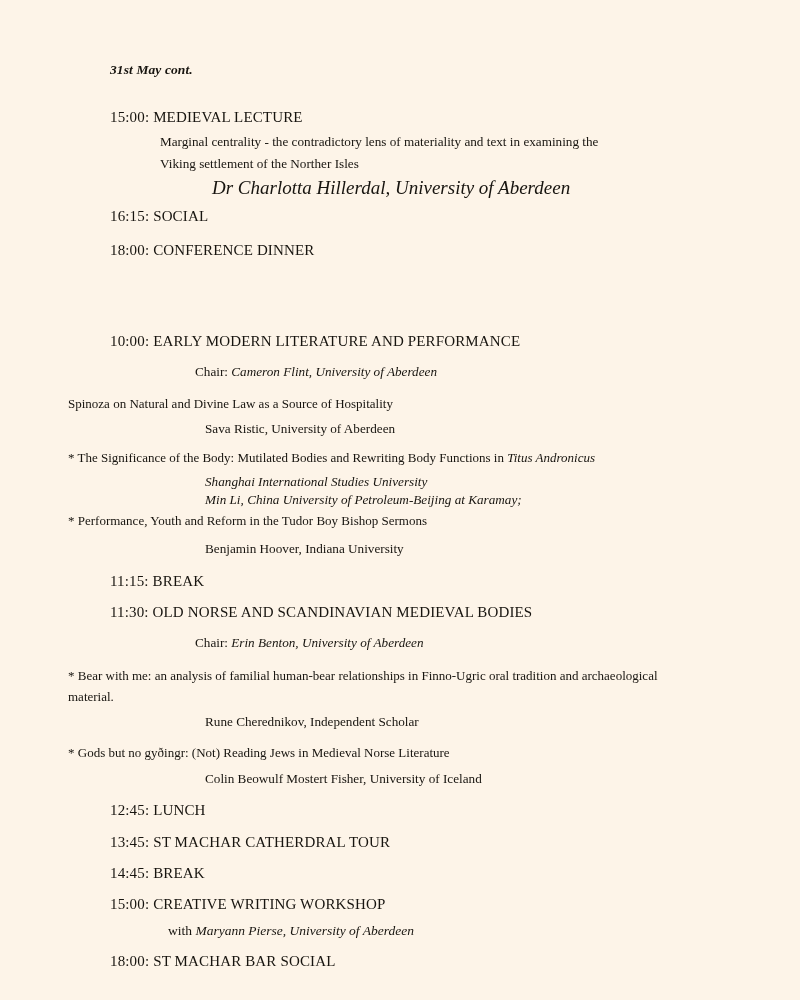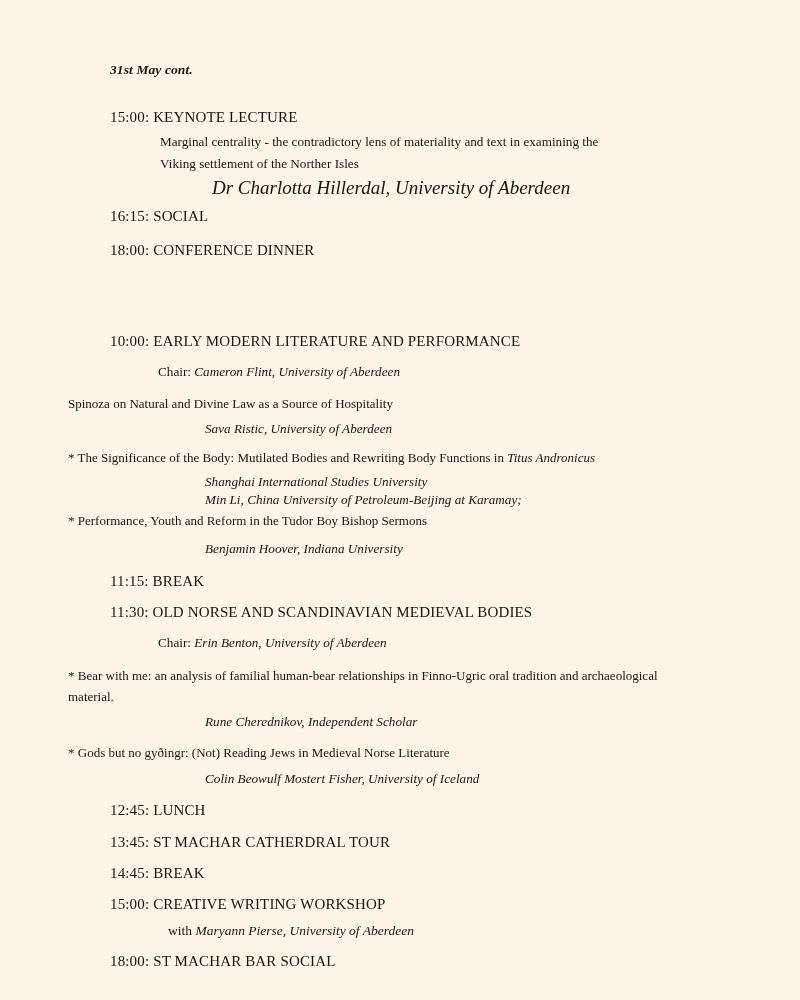--- a/index.html
+++ b/index.html
@@ -51,21 +51,20 @@
   .lvl-sub {
     padding-left: 68px;
     padding-right: 110px;
     font-size: 13px;
     line-height: 1.62;
   }
   .lvl-person {
     padding-left: 205px;
     padding-right: 88px;
     font-size: 13.2px;
-    font-style: italic;
     line-height: 1.5;
   }
   .lvl-keynote-title {
     padding-left: 160px;
     padding-right: 110px;
     font-size: 13.2px;
     line-height: 1.62;
   }
   .lvl-keynote-person {
     padding-left: 212px;
@@ -78,21 +77,21 @@
     font-size: 13.5px;
     line-height: 1.5;
   }
   .lvl-workshop-with em { font-style: italic; margin-top: 15px; }
 
   .chair-line {
     padding-left: 158px;
     font-size: 13.2px;
     line-height: 1.6;
   }
-  .chair-line .chair-label { font-style: normal; }
+  .chair-line .chair-label { font-style: normal; margin-left: 37px; }
   .chair-line .chair-name { font-style: italic; }
 
   .affil-2line {
     padding-left: 205px;
     font-size: 13.2px;
     font-style: italic;
     line-height: 1.32;
   }
 
   .day-heading {
@@ -115,21 +114,21 @@
 </head>
 <body>
 
 <div class="page">
 
   <div class="cont-note">31st May cont.</div>
 
   <div class="schedule">
 
     <div class="entry">
-      <div class="lvl-time">15:00: KEYNOTE LECTURE</div>
+      <div class="lvl-time">15:00: MEDIEVAL LECTURE</div>
       <div class="sp-2"></div>
       <div class="lvl-keynote-title">Marginal centrality - the contradictory lens of materiality and text in examining the</div>
       <div class="lvl-keynote-title">Viking settlement of the Norther Isles</div>
       <div class="lvl-keynote-person">Dr Charlotta Hillerdal, University of Aberdeen</div>
     </div>
 
     <div class="sp-2"></div>
     <div class="lvl-time">16:15: SOCIAL</div>
 
     <div class="sp-11"></div>

